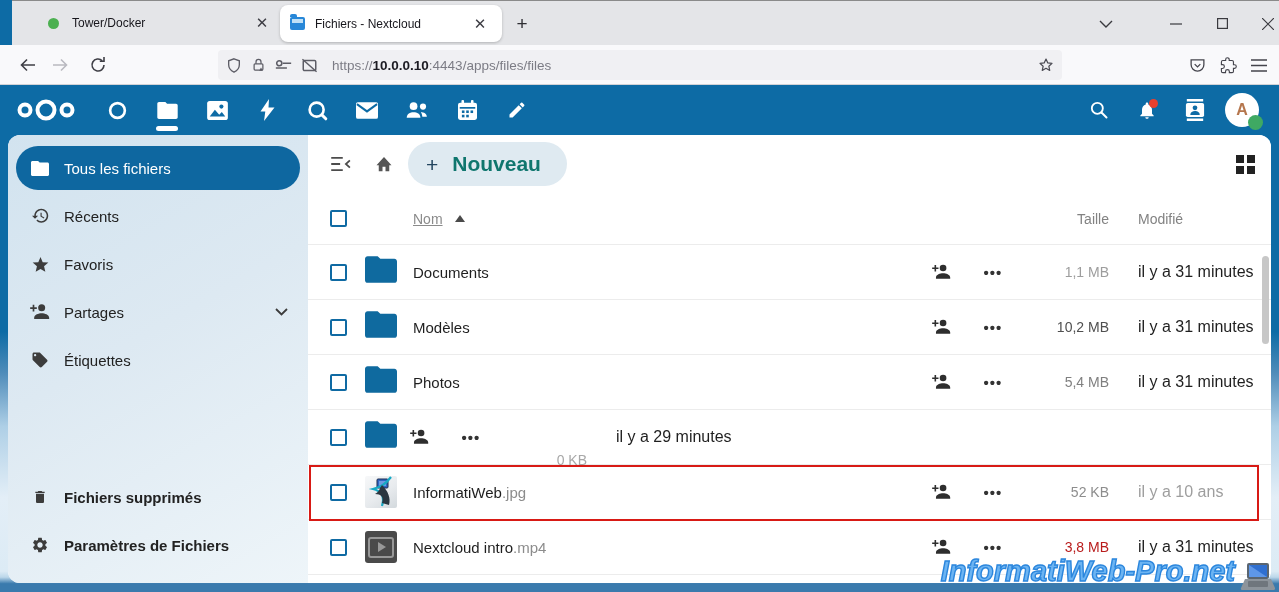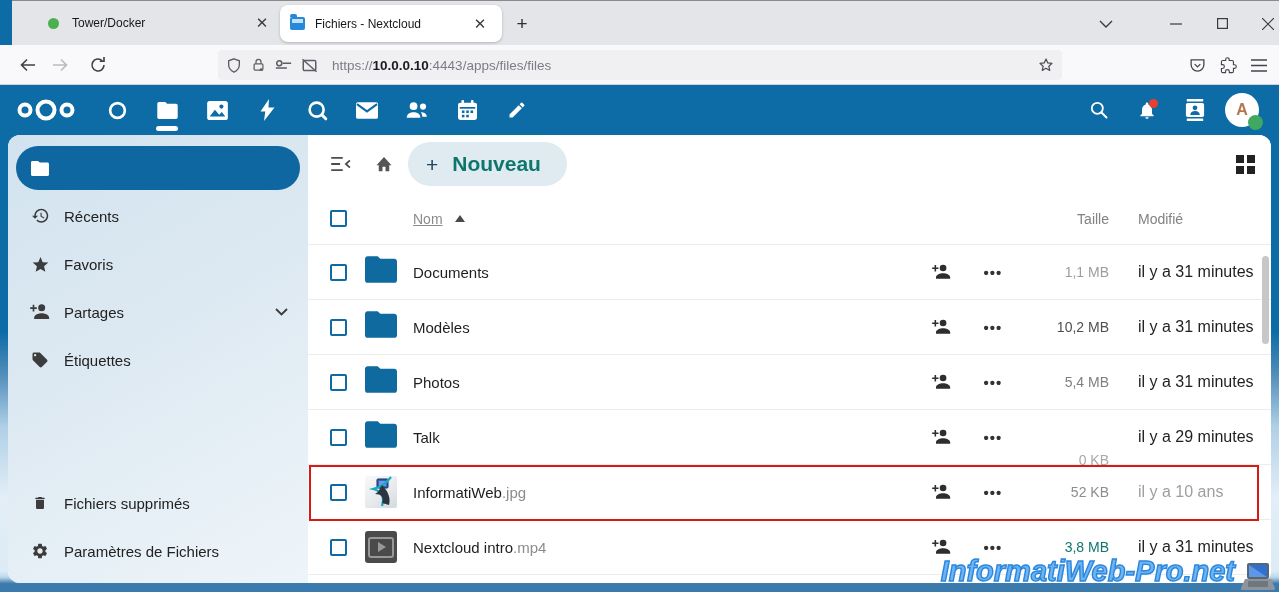--- a/index.html
+++ b/index.html
@@ -49,21 +49,21 @@
   .status-dot{position:absolute;right:-4px;bottom:-3px;width:15px;height:15px;border-radius:50%;background:#3fa963;}
 
   
   .panel{position:absolute;left:8px;top:135px;width:1263px;height:448px;border-radius:12px;overflow:hidden;display:flex;background:#fff;}
   .side{width:300px;flex:none;background:linear-gradient(150deg,#d2e3ef 0%,#dde9f2 45%,#eef5f9 100%);display:flex;flex-direction:column;padding-top:11px;box-sizing:border-box;}
   .side-item{height:44px;margin:0 8px 4px 8px;border-radius:22px;display:flex;align-items:center;padding:0 12px 0 14px;color:#222;font-size:15px;}
   .side-item .si-icon{width:20px;display:flex;justify-content:center;color:#3c3c3c;}
   .side-item .si-label{margin-left:14px;flex:1;}
   .side-item.active{background:#0e67a0;color:#fff;}
   .side-item.active .si-icon{color:#fff;}
-  .side-bottom{margin-top:auto;padding-bottom:6px;}
+  .side-bottom{margin-top:auto;padding-bottom:12px;font-weight:bold;}
   .chev{color:#3c3c3c;}
 
   .main{flex:1;background:#fff;position:relative;display:flex;flex-direction:column;}
   .toolbar{height:58px;display:flex;align-items:center;padding:0 16px 0 23px;box-sizing:border-box;}
   .tb-icon{color:#4c4c4c;display:flex;align-items:center;justify-content:center;}
   .btn-home{margin-left:24px;}
   .btn-new{margin-left:15px;height:44px;border-radius:22px;background:#dfeaf1;border:none;display:flex;align-items:center;padding:0 26px 0 18px;font-family:inherit;cursor:pointer;}
   .btn-new .plus{font-size:21px;color:#23455f;font-weight:400;line-height:1;}
   .btn-new .lbl{margin-left:14px;font-size:21px;font-weight:700;color:#0f766e;}
   .btn-grid{margin-left:auto;color:#222;}
@@ -315,20 +315,21 @@
 
 <div class="panel">
 
   <div class="side">
     <div class="side-item active">
       <span class="si-icon">
         <svg width="18" height="15" viewBox="0 0 24 20" fill="currentColor">
             <path d="M9.5 0H2C.9 0 0 .9 0 2v16c0 1.1.9 2 2 2h20c1.1 0 2-.9 2-2V4c0-1.1-.9-2-2-2H11.5z"></path>
           </svg>
       </span>
+      <span class="si-label">Tous les fichiers</span>
     </div>
     <div class="side-item">
       <span class="si-icon">
         <svg width="19" height="17" viewBox="0 0 24 22" fill="currentColor">
             <path d="M13 1c-4.97 0-9 4.03-9 9H1l3.9 3.9L8.9 10H6c0-3.87 3.13-7 7-7s7 3.13 7 7-3.13 7-7 7c-1.93 0-3.68-.79-4.94-2.06l-1.42 1.42A8.97 8.97 0 0 0 13 19c4.97 0 9-4.03 9-9s-4.03-9-9-9zm-1 5v5l4.28 2.54.72-1.21-3.5-2.08V6z"></path>
           </svg>
       </span>
       <span class="si-label">Récents</span>
     </div>
     <div class="side-item">
@@ -481,21 +482,20 @@
     <span class="fmod" style="color: rgb(31, 31, 31);">il y a 31 minutes</span>
   </div>
         <div class="frow">
     <span class="cb"></span>
     <span class="thumb thumb-folder" style="">
       <svg width="32" height="27" viewBox="0 0 24 20" fill="#0f6a9f">
               <path d="M9.5 0H2C.9 0 0 .9 0 2v16c0 1.1.9 2 2 2h20c1.1 0 2-.9 2-2V4c0-1.1-.9-2-2-2H11.5z"></path>
             </svg>
     </span>
 
-    <span class="fname"><span>Talk</span><span class="fext"></span></span>
     <button class="rbtn">
       <svg width="19" height="16" viewBox="0 0 24 19" fill="#2e2e2e">
               <circle cx="14" cy="4.5" r="4.2"></circle>
               <path d="M14 11c-3.6 0-9 1.8-9 5.3V18h18v-1.7c0-3.5-5.4-5.3-9-5.3z"></path>
               <path d="M3.2 0.8h2v3h3v2h-3v3h-2v-3h-3v-2h3z"></path>
             </svg>
     </button>
     <button class="rbtn more">•••</button>
     <span class="fsize" style="color: rgb(168, 168, 168); margin-top: 46px;">0 KB</span>
     <span class="fmod" style="color: rgb(31, 31, 31);">il y a 29 minutes</span>
@@ -534,21 +534,21 @@
     </span>
     <span class="fname"><span>Nextcloud intro</span><span class="fext">.mp4</span></span>
     <button class="rbtn">
       <svg width="19" height="16" viewBox="0 0 24 19" fill="#2e2e2e">
               <circle cx="14" cy="4.5" r="4.2"></circle>
               <path d="M14 11c-3.6 0-9 1.8-9 5.3V18h18v-1.7c0-3.5-5.4-5.3-9-5.3z"></path>
               <path d="M3.2 0.8h2v3h3v2h-3v3h-2v-3h-3v-2h3z"></path>
             </svg>
     </button>
     <button class="rbtn more">•••</button>
-    <span class="fsize" style="color: #0f766e;">3,8 MB</span>
+    <span class="fsize" style="color: #b91c1c;">3,8 MB</span>
     <span class="fmod" style="color: rgb(31, 31, 31);">il y a 31 minutes</span>
   </div>
       </div>
     <div class="scroll-thumb"></div>
   </div>
 </div>
 
 <div class="red-box"></div>
 <div class="watermark">
   <span class="wm-text">InformatiWeb-Pro.net</span>

